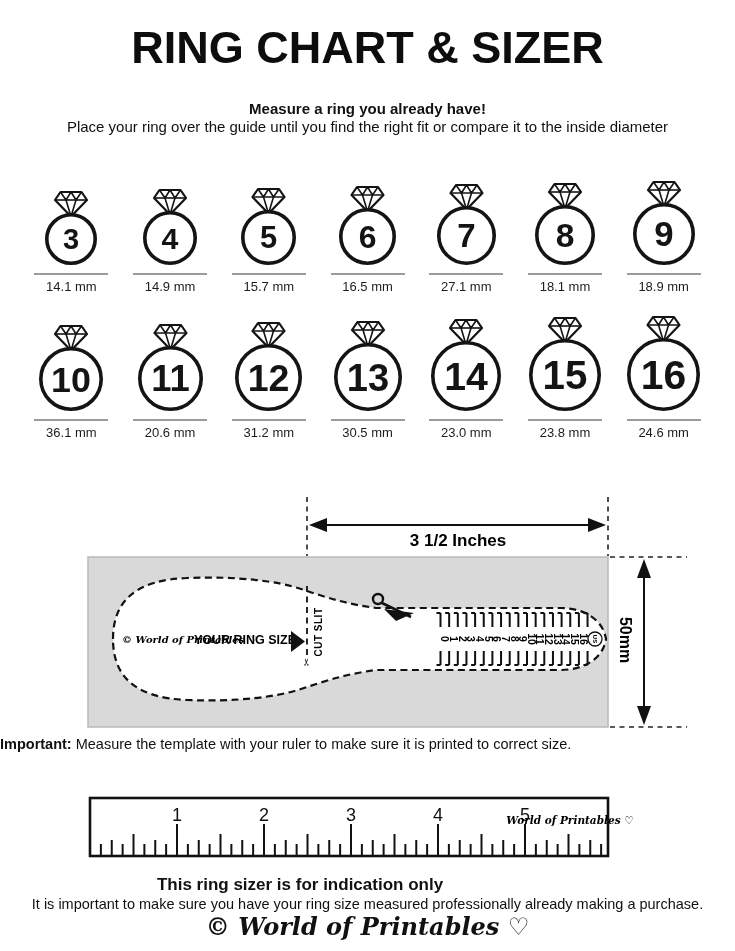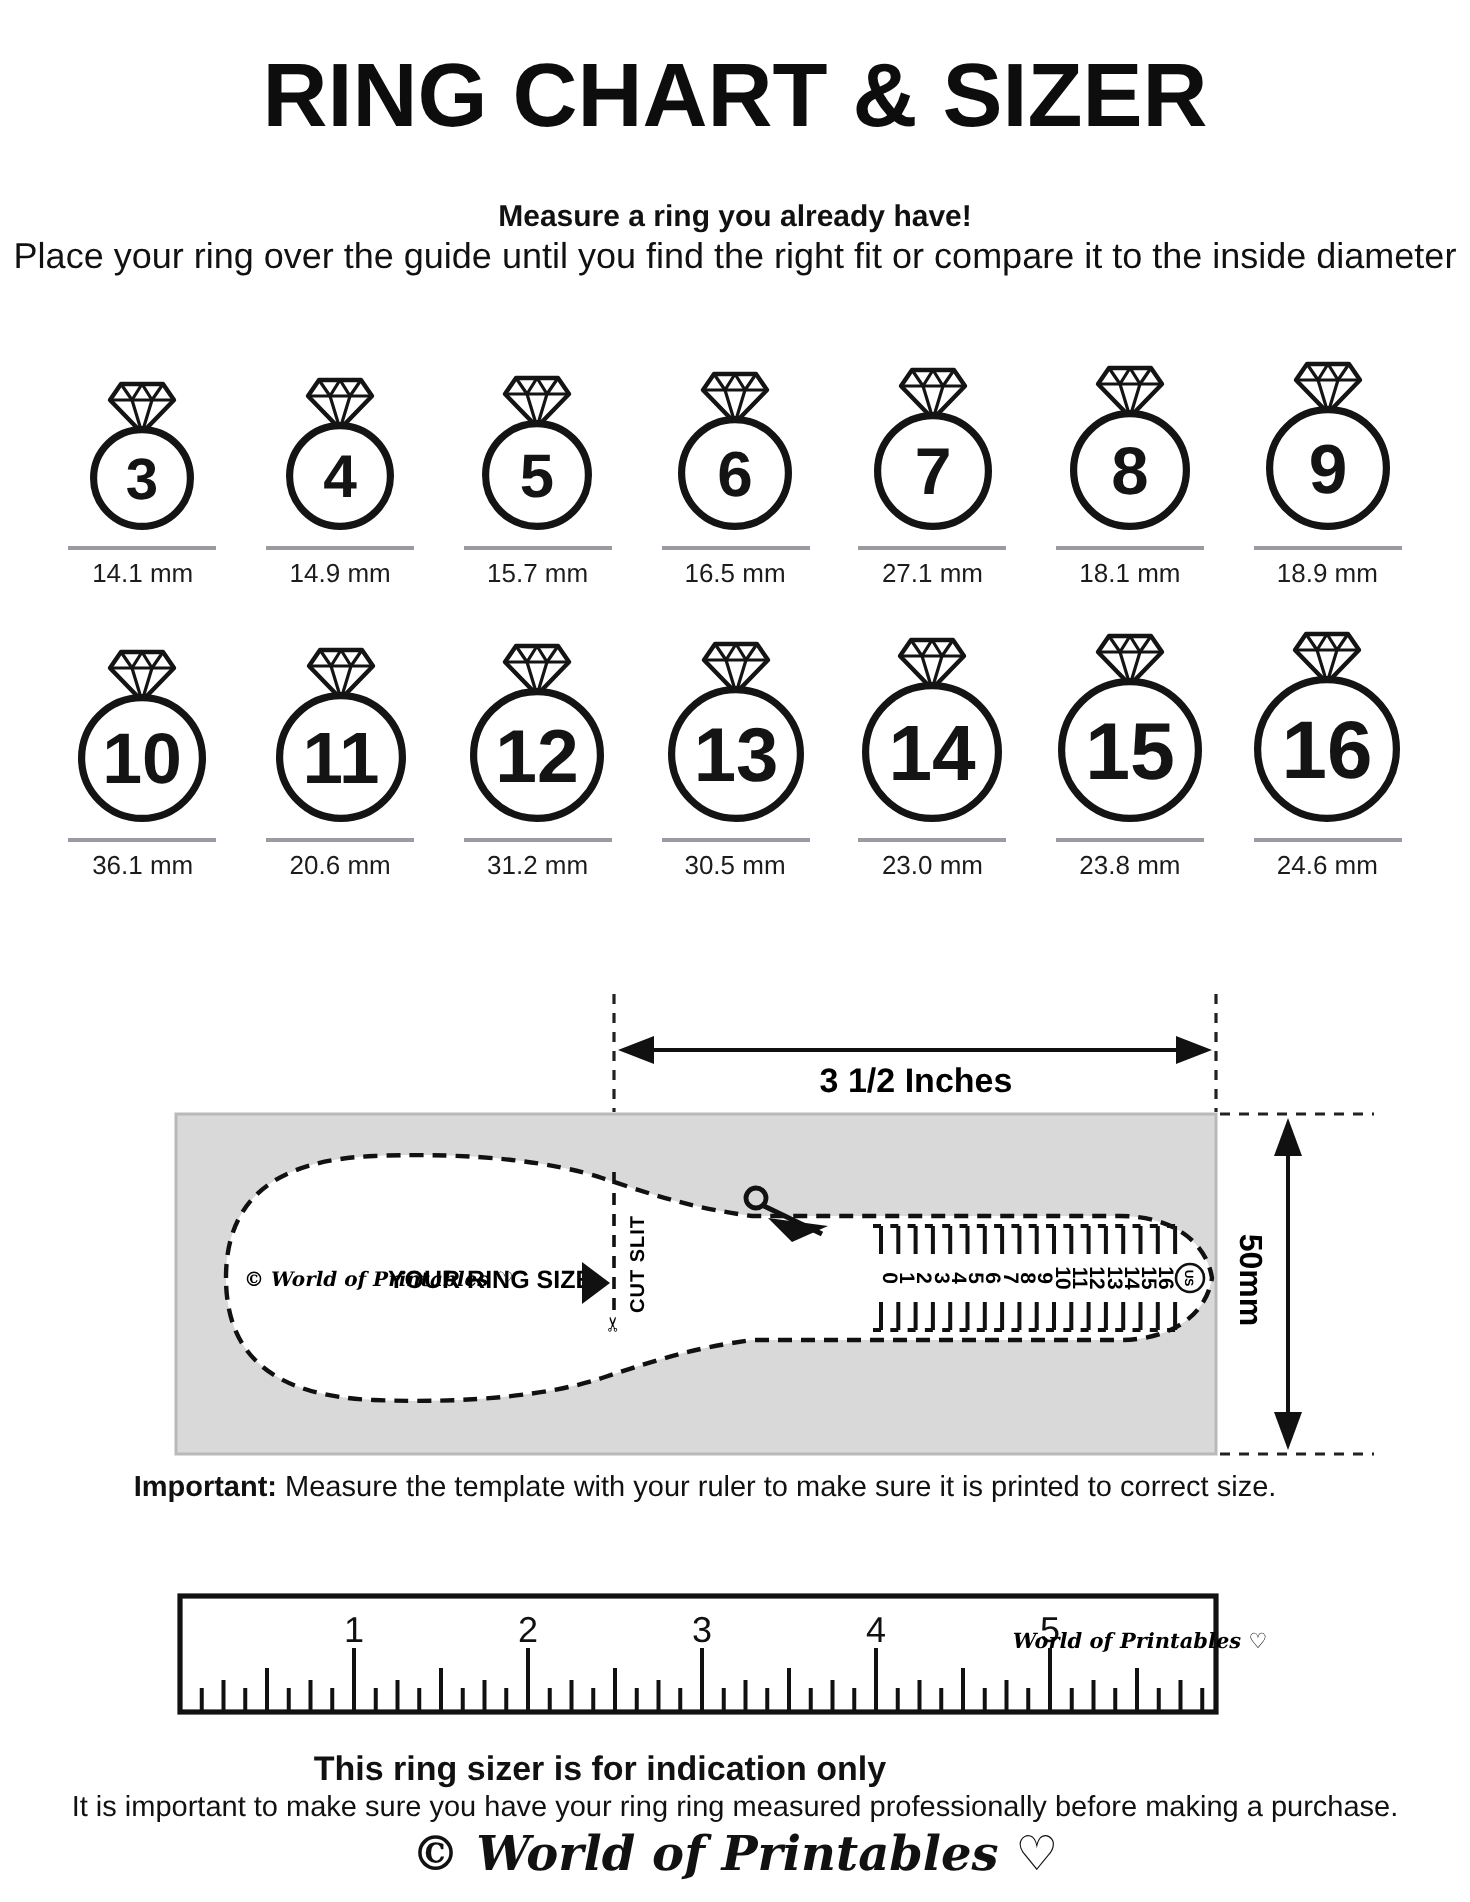--- a/index.html
+++ b/index.html
@@ -3,33 +3,33 @@
 <meta charset="utf-8">
 <style>
   html,body{margin:0;padding:0;background:#ffffff;}
   #page{position:relative;width:735px;height:951px;background:#ffffff;overflow:hidden;
         font-family:"Liberation Sans",sans-serif;color:#111;}
   .abs{position:absolute;}
   
   #title{top:22px;left:0;width:735px;text-align:center;font-size:45px;font-weight:bold;
          letter-spacing:0px;color:#0d0d0d;}
   #sub-bold{top:100px;left:0;width:735px;text-align:center;font-size:15px;font-weight:bold;}
-  #sub-text{top:118px;left:0;width:735px;text-align:center;font-size:18px;}
+  #sub-text{top:118px;left:0;width:735px;text-align:center;font-size:15px;}
   
   .ring-row{position:absolute;left:22px;width:691px;display:flex;align-items:flex-end;}
   #ring-row-0{top:176px;height:118px;}
   #ring-row-1{top:306px;height:134px;}
   .ring-cell{flex:1;display:flex;flex-direction:column;align-items:center;justify-content:flex-end;}
   .ring-line{width:74px;height:2px;background:#9a9aa2;margin-top:6px;}
   .ring-mm{margin-top:4px;font-size:13px;color:#1c1c1c;}
   
   #sizer-svg{top:485px;left:0;}
   #ruler-svg{top:790px;left:0;}
   
-  #important{top:736px;left:0;width:705px;text-align:center;font-size:14.5px;}
+  #important{top:736px;left:0;width:705px;font-size:14.5px;}
   
   #footer-bold{top:875px;left:0;width:600px;text-align:center;font-size:17px;font-weight:bold;}
   #footer-text{top:896px;left:0;width:735px;text-align:center;font-size:14.5px;}
   #footer-brand{top:912px;left:0;width:735px;text-align:center;font-size:24px;font-weight:bold;
                 font-style:italic;font-family:"DejaVu Serif",serif;}
   svg text{font-family:"Liberation Sans",sans-serif;}
   .script{font-family:"DejaVu Serif",serif;font-style:italic;font-weight:bold;}
 </style>
 </head>
 <body>
@@ -412,16 +412,16 @@
         <text x="177" y="821" font-size="18" text-anchor="middle" fill="#111">1</text>
         <text x="264" y="821" font-size="18" text-anchor="middle" fill="#111">2</text>
         <text x="351" y="821" font-size="18" text-anchor="middle" fill="#111">3</text>
         <text x="438" y="821" font-size="18" text-anchor="middle" fill="#111">4</text>
         <text x="525" y="821" font-size="18" text-anchor="middle" fill="#111">5</text>
       </g>
     <text x="570" y="824" font-size="10.5" text-anchor="middle" class="script">World of Printables ♡</text>
   </svg>
 
   <div class="abs" id="footer-bold">This ring sizer is for indication only</div>
-  <div class="abs" id="footer-text">It is important to make sure you have your ring ring measured professionally before making a purchase.</div>
+  <div class="abs" id="footer-text">It is important to make sure you have your ring size measured professionally already making a purchase.</div>
   <div class="abs" id="footer-brand">© World of Printables ♡</div>
 
 </div>
 
 </body></html>

